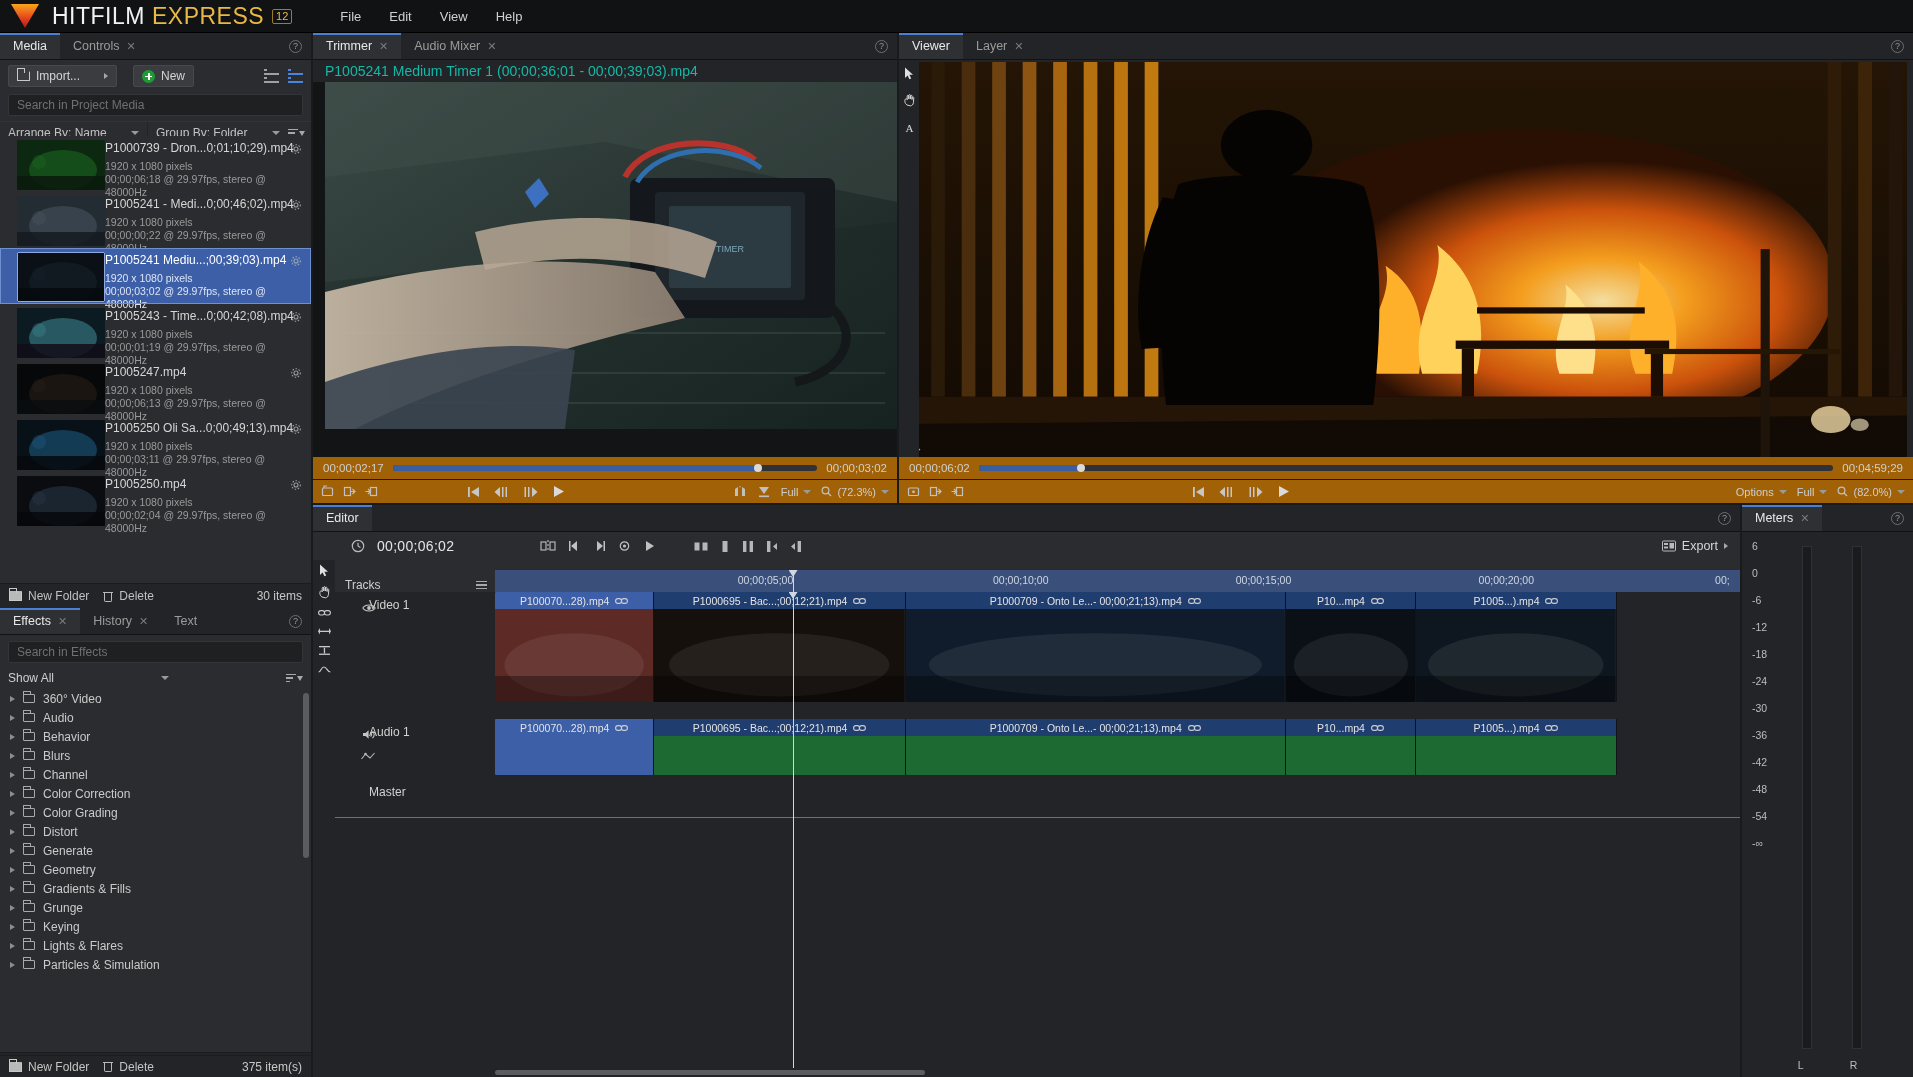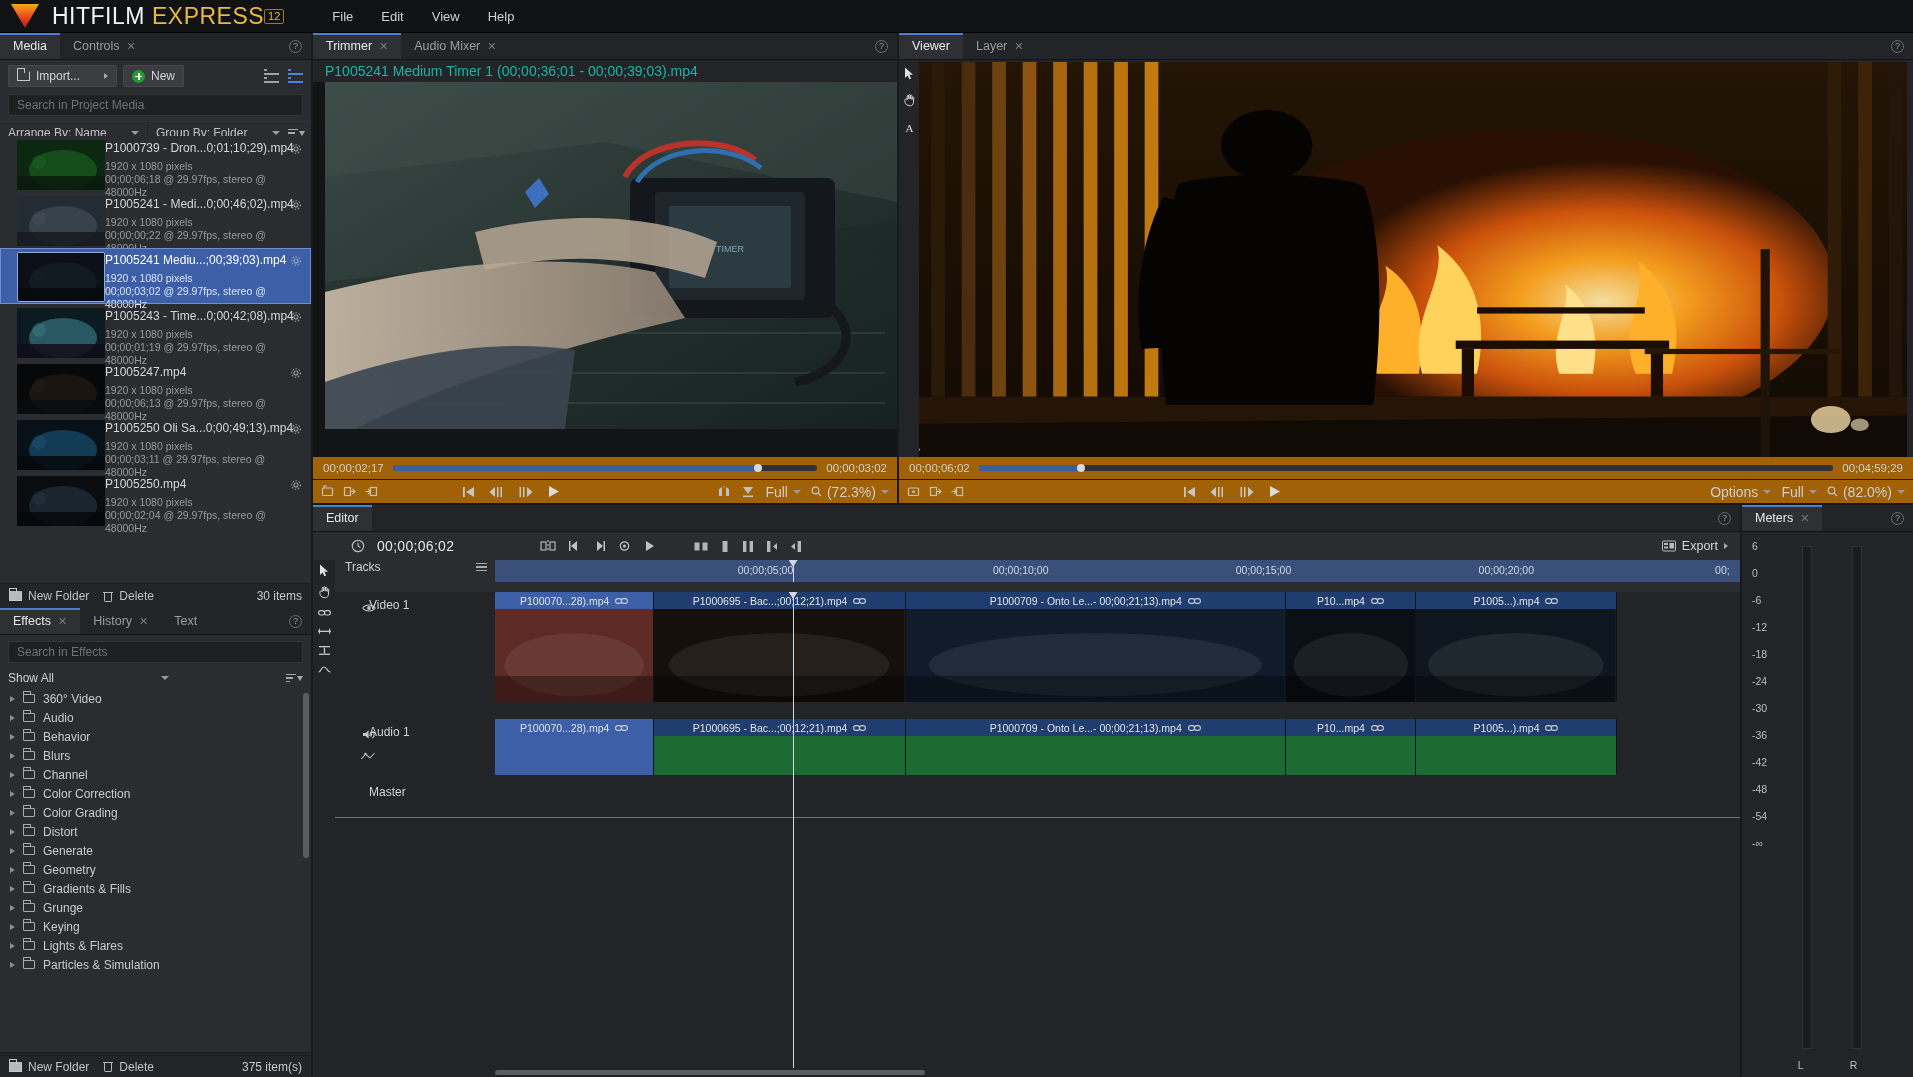--- a/index.html
+++ b/index.html
@@ -17,21 +17,21 @@
   .titlebar {
     height: 33px; background: #111214; display: flex; align-items: center;
     flex-shrink: 0; padding-left: 10px; border-bottom: 1px solid #000;
   }
   .logo-mark { width: 34px; height: 26px; position: relative; margin-right: 8px; }
   .logo-mark svg { display: block; }
   .brand { display: flex; align-items: baseline; gap: 0px; margin-right: 34px;}
   .brand .b1 { font-size: 23px; letter-spacing: .5px; color: #f2f2f2; font-weight: 400; }
   .brand .b2 { font-size: 23px; letter-spacing: .5px; color: #e8b945; font-weight: 400; margin-left: 7px;}
   .brand .bver {
-    margin-left: 0; font-size: 11px; color: #e8b945;
+    margin-left: 8px; font-size: 11px; color: #e8b945;
     border: 1px solid #9c7c2c; border-radius: 2px; padding: 1px 3px 1px 3px; line-height: 1;
     position: relative; top: -4px;
   }
   .menubar { display: flex; gap: 0px; }
   .menubar .mi { font-size: 13px; color: #d0d0d0; padding: 4px 14px; cursor: default; }
 
   
   .body { flex: 1; display: flex; min-height: 0; }
 
   
@@ -51,21 +51,21 @@
   .help-dot {
     margin-left: auto; margin-right: 9px; align-self: center;
     width: 13px; height: 13px; border-radius: 50%; border: 1px solid #6e6e6e;
     color: #9a9a9a; font-size: 9px; line-height: 11px; text-align: center;
   }
 
   
   .leftcol { width: 311px; display: flex; flex-direction: column; background: #232427; flex-shrink: 0; }
 
   .media-panel { display: flex; flex-direction: column; height: 575px; background: #2b2c2f; }
-  .media-toolbar { height: 32px; display: flex; align-items: center; padding: 0 8px; gap: 6px; background: #2b2c2f; }
+  .media-toolbar { height: 32px; display: flex; align-items: center; padding: 0 8px; gap: 16px; background: #2b2c2f; }
   .btn-flat {
     display: flex; align-items: center; gap: 6px; background: #3a3c40;
     border: 1px solid #46484c; border-radius: 2px; height: 22px; padding: 0 8px;
     font-size: 12px; color: #d4d4d4; cursor: default;
   }
   .icon-folder { width: 13px; height: 10px; position: relative; display:inline-block;}
   .icon-folder::before {
     content:""; position:absolute; inset:0; border:1.4px solid #c9c9c9; border-radius:1px; border-top-color:transparent;
   }
   .icon-folder::after {
@@ -162,41 +162,41 @@
   .scrub-row { height: 22px; display: flex; align-items: center; padding: 0 10px; gap: 9px; }
   .tc { font-size: 11.5px; color: #cfcfcf; font-family: "Liberation Sans", sans-serif; white-space: nowrap;}
   .scrub-track { flex: 1; height: 6px; background: #2f3136; border-radius: 3px; position: relative; }
   .scrub-fill { position: absolute; left: 0; top: 0; bottom: 0; background: #3a5fa0; border-radius: 3px; }
   .scrub-knob { position: absolute; width: 8px; height: 8px; border-radius: 50%; background: #d9d9d9; top: -1px; }
   .ctrl-row { height: 24px; display: flex; align-items: center; padding: 0 8px; gap: 10px; border-top:1px solid #1c1d1f;}
   .ctrl-grp { display: flex; align-items: center; gap: 9px; }
   .ctrl-grp.center { margin: 0 auto; gap: 14px;}
   .ctrl-grp.right { margin-left: auto; gap: 10px;}
   .ico { color: #c6c6c6; display:flex; align-items:center; cursor: default;}
-  .sel-lbl { font-size: 14px; color: #cdcdcd; display:flex;align-items:center;gap:5px;}
+  .sel-lbl { font-size: 11px; color: #cdcdcd; display:flex;align-items:center;gap:5px;}
   .sel-lbl .caret{width:0;height:0;border-top:4px solid #9a9a9a;border-left:4px solid transparent;border-right:4px solid transparent;}
 
   
   .viewercol { flex: 1; display: flex; flex-direction: column; background: #232427; min-width:0;}
   .viewer-panel { height: 470px; display: flex; flex-direction: column; background: #232427;}
   .viewer-body { flex:1; display:flex; min-height:0;}
   .vtools { width: 20px; background: #232427; padding-top: 6px; display:flex; flex-direction:column; align-items:center; gap: 9px;}
   .vtool { color:#c0c0c0; cursor: default; }
   .vstage { flex:1; background:#0d0e0f; position:relative; overflow:hidden; margin: 2px 6px 0 0;}
 
   
   .bottom { flex: 1; display: flex; min-height: 0; }
   .editorcol { flex: 1; display: flex; flex-direction: column; background: #232427; min-width:0;}
   .ed-toolbar { height: 28px; display: flex; align-items: center; gap: 12px; padding: 0 6px; background:#2b2c2f;}
   .ed-tc { font-size: 14px; color: #e4e4e4; letter-spacing: .3px;}
   .ed-export { margin-left:auto; display:flex; align-items:center; gap:6px; font-size:12.5px;color:#d6d6d6; margin-right: 6px;}
   .tl-wrap { flex:1; display:flex; min-height:0; }
   .tl-gutter { width: 22px; background: #232427; display:flex;flex-direction:column;align-items:center;padding-top:4px;gap:9px;}
   .tl-main { flex:1; display:flex; flex-direction:column; min-width:0;}
-  .tracks-header { height: 32px; display:flex; align-items:flex-start; background:#2b2c2f;}
+  .tracks-header { height: 32px; display:flex; align-items:flex-end; background:#2b2c2f;}
   .tracks-label { width: 160px; font-size:12px; color:#cfcfcf; padding-left:10px; display:flex; align-items:center;}
   .tracks-label .burger { margin-left:auto; margin-right:8px; display:flex;flex-direction:column;gap:2px;}
   .tracks-label .burger i{display:block;width:11px;height:1.6px;background:#a8a8a8;}
   .ruler { flex:1; position:relative; background:#3a4f7a; height:22px; }
   .ruler-tick { position:absolute; top:4px; font-size:10.5px; color:#cfd6e4; }
   .track-rows { flex:1; position:relative; overflow:hidden; background:#232427;}
   .track { display:flex; position:relative;}
   .track-ctl { width: 160px; flex-shrink:0; background:#232427; position:relative; padding-left:8px; padding-top:6px;}
   .track-name { font-size:12px; color:#d2d2d2; margin-left:26px;}
   .eye { position:absolute; left:27px; top:7px; }

